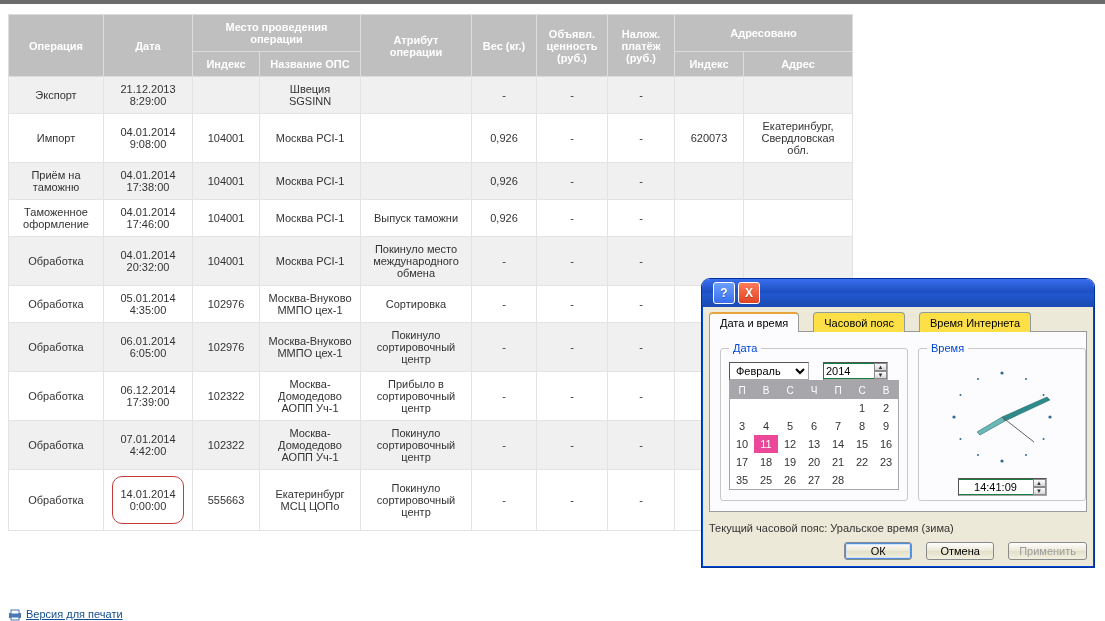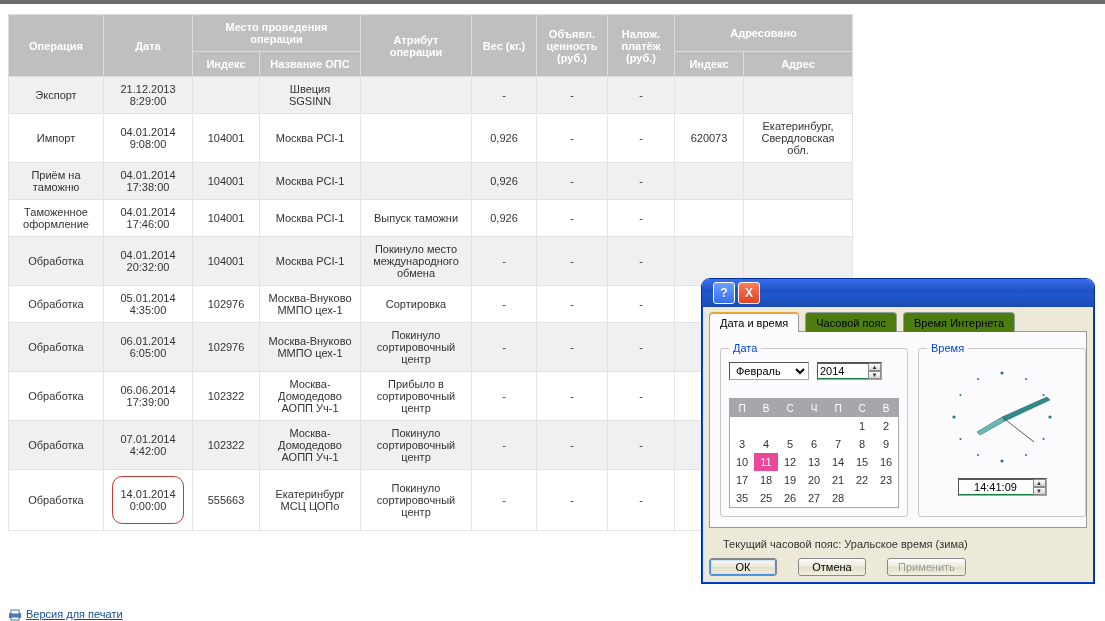--- a/index.html
+++ b/index.html
@@ -25,39 +25,39 @@
   .print-link svg{vertical-align:middle;margin-right:4px}
 
   
   .xp-dialog{position:absolute;left:702px;top:275px;width:392px;border-radius:8px 8px 0 0;box-shadow:0 0 0 1px #003399}
   .xp-title{height:28px;background:linear-gradient(#3a6ef0,#1e4fc1 45%,#2058cf 55%,#1a49b0);border-radius:8px 8px 0 0;display:flex;align-items:center;padding:0 4px 0 8px;color:#fff;font-size:12px;font-weight:bold;text-shadow:0 1px 0 rgba(0,0,0,.3)}
   .xp-title span.t{flex:1}
   .xp-btn{width:20px;height:20px;margin-left:3px;border:1px solid #fff;border-radius:3px;display:flex;align-items:center;justify-content:center;font-size:12px;font-weight:bold;color:#fff}
   .xp-help{background:linear-gradient(#6aa0ff,#3a6ef0)}
   .xp-close{background:linear-gradient(#ff7b5a,#e04323)}
   .xp-body{background:#ece9d8;border:1px solid #0046d5;border-top:none;padding:4px 6px 6px 6px}
-  .xp-tabs{display:flex;gap:6px;margin-bottom:0}
-  .xp-tab{background:#4d7c0f;border:1px solid #919b9c;border-bottom:none;border-radius:4px 4px 0 0;padding:4px 10px 3px 10px;font-size:11px;color:#000;position:relative;top:1px}
+  .xp-tabs{display:flex;gap:14px;margin-bottom:0}
+  .xp-tab{background:#fde047;border:1px solid #919b9c;border-bottom:none;border-radius:4px 4px 0 0;padding:4px 10px 3px 10px;font-size:11px;color:#000;position:relative;top:1px}
   .xp-tab.active{background:#fcfcfe;z-index:2;border-color:#9a9a9a;border-top:2px solid #e8a33d;padding-top:3px}
   .xp-panel{background:#fcfcfe;border:1px solid #9a9a9a;padding:10px;display:flex;gap:10px}
   fieldset.xp{border:1px solid #c9c9c9;border-radius:3px;padding:8px;margin:0}
   fieldset.xp legend{color:#0046d5;font-size:11px;padding:0 4px}
-  .month-row{display:flex;align-items:flex-start;gap:8px;margin-bottom:18px}
+  .month-row{display:flex;align-items:flex-start;gap:14px;margin-bottom:0}
   select.xp, input.xp-spin{background:#fff;border:1px inset #a7a6aa;font-family:inherit;font-size:11px;padding:1px 2px}
   select.xp{width:80px}
   .spin-wrap{display:flex;align-items:center;border:1px inset #a7a6aa;background:#15803d}
   .spin-wrap input{border:none;width:46px;font-size:11px;padding:1px 2px;font-family:inherit;text-align:left;outline:none}
   .spin-btns{display:flex;flex-direction:column}
   .spin-btns div{width:13px;height:8px;background:linear-gradient(#fefefe,#d6d6d6);border:1px solid #8a8a8a;font-size:6px;line-height:6px;text-align:center;color:#333;box-sizing:border-box}
   table.cal{border:1px solid #a7a6aa;border-collapse:collapse;background:#fff;font-size:11px}
   table.cal th{background:#a7a6aa;color:#fff;font-weight:normal;width:22px;height:16px;text-align:center;font-size:10px}
   table.cal td{width:22px;height:16px;text-align:center;color:#333}
   table.cal td.sel{background:#ec4899;color:#fff}
-  .tz-note{font-size:11px;color:#333;margin:10px 2px 2px 14px}
-  .xp-actions{display:flex;gap:21px;margin-top:8px}
+  .tz-note{font-size:11px;color:#333;margin:10px 2px 2px 0}
+  .xp-actions{display:flex;justify-content:flex-end;gap:14px;margin-top:8px}
   .xp-button{min-width:68px;padding:2px 10px;font-size:11px;font-family:inherit;background:linear-gradient(#fefefe,#ece9d8 48%,#e3e0c9 52%,#f2f0e0);border:1px solid #8a8a8a;border-radius:3px;color:#000}
   .xp-button.default{box-shadow:0 0 0 1px #4a90e2 inset,0 0 0 2px #cfe3ff inset}
   .xp-button.disabled{color:#9c9c9c}
   .clock{position:relative;width:150px;height:130px}
   .clock svg{width:150px;height:110px}
   .time-row{display:flex;justify-content:center;margin-top:4px}
 </style>
 </head>
 <body>
 
@@ -162,21 +162,21 @@
             <td>Москва-Внуково ММПО цех-1</td>
             <td>Покинуло сортировочный центр</td>
             <td>-</td>
             <td>-</td>
             <td>-</td>
             <td></td>
             <td></td>
           </tr>
           <tr>
             <td>Обработка</td>
-            <td>06.06.2014 17:39:00</td>
+            <td>06.12.2014 17:39:00</td>
             <td>102322</td>
             <td>Москва-Домодедово АОПП Уч-1</td>
             <td>Прибыло в сортировочный центр</td>
             <td>-</td>
             <td>-</td>
             <td>-</td>
             <td></td>
             <td></td>
           </tr>
           <tr>

